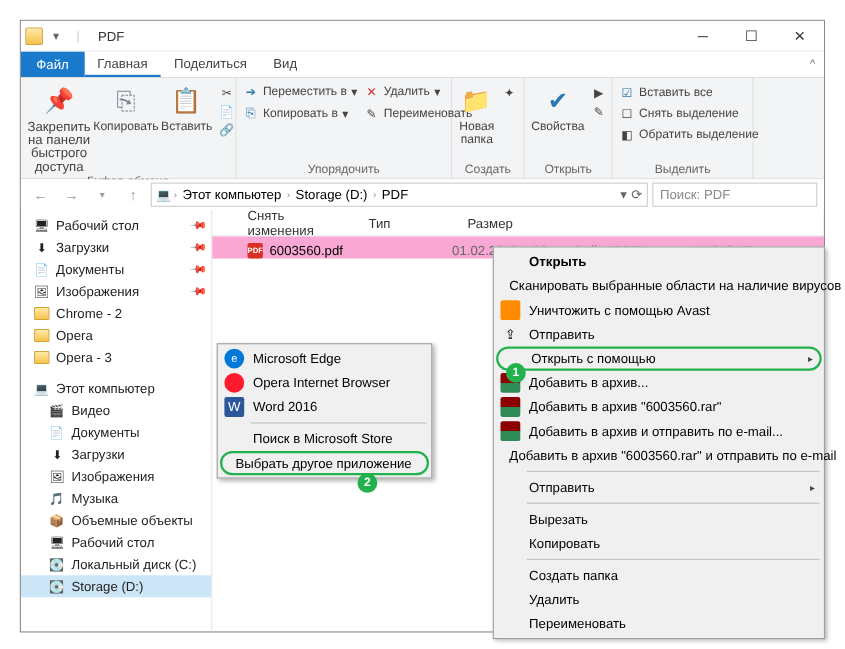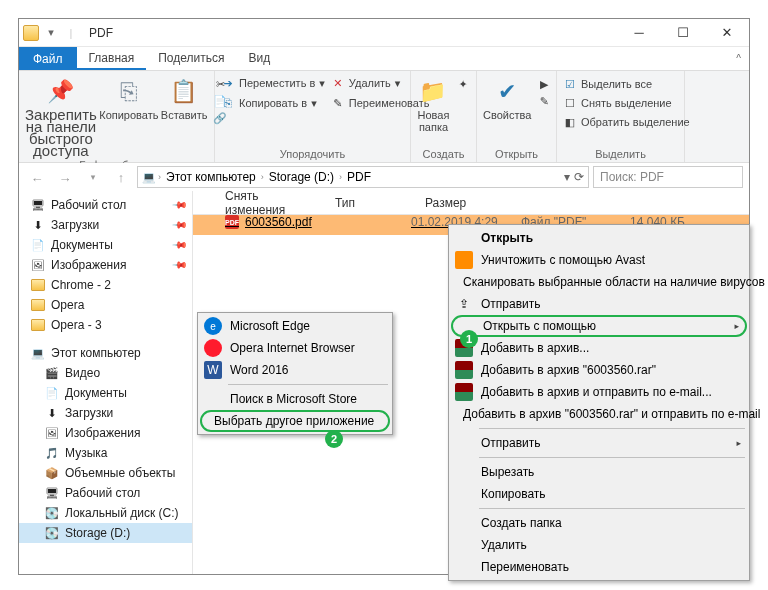--- a/index.html
+++ b/index.html
@@ -38,21 +38,21 @@
 .sidebar .item { display:flex; align-items:center; height:20px; padding:0 6px 0 12px; gap:6px; color:#222; }
 .sidebar .item.l2 { padding-left:26px; }
 .sidebar .pin { margin-left:auto; color:#888; font-size:10px; transform:rotate(45deg); }
 .sidebar .sep { height:8px; }
 .ficon { width:14px; height:12px; background:linear-gradient(#ffe9a6,#f7c34a); border:1px solid #d6a23a; border-radius:1px; flex-shrink:0; }
 .micon { width:14px; height:14px; display:inline-flex; align-items:center; justify-content:center; font-size:11px; flex-shrink:0; }
 .main { flex:1; display:flex; flex-direction:column; }
 .colhead { height:24px; display:flex; align-items:center; border-bottom:1px solid #e5e5e5; font-size:12px; color:#333; }
 .colhead div { padding:0 8px; }
 .filelist { flex:1; }
-.filelist .row { height:20px; display:flex; align-items:flex-start; font-size:12px; background:#fdba74;text-decoration:underline; }
+.filelist .row { height:20px; display:flex; align-items:flex-end; font-size:12px; background:#f9a8d4; }
 .filelist .row div { padding:0 8px; white-space:nowrap; }
 .filelist .row .c1 { display:flex; align-items:center; gap:6px; }
 .pdfico { width:14px; height:14px; background:#d93025; color:#fff; font-size:7px; font-weight:bold; display:flex; align-items:center; justify-content:center; border-radius:2px; }
 .statusbar { height:22px; border-top:1px solid #ddd; display:flex; align-items:center; font-size:11px; color:#444; padding:0 8px; gap:12px; }
 .statusbar .viewbtns { margin-left:auto; display:flex; gap:2px; }
 .statusbar .viewbtns span { width:20px; height:16px; border:1px solid transparent; display:flex; align-items:center; justify-content:center; font-size:10px; }
 .statusbar .viewbtns span.sel { background:#cde6f7; border-color:#9cc3e6; }
 
 .ctxmenu { position:absolute; background:#f0f0f0; border:1px solid #a0a0a0; box-shadow:2px 2px 4px rgba(0,0,0,.3); font-size:12px; padding:2px; }
 .ctxmenu .mitem { height:22px; display:flex; align-items:center; padding:0 20px 0 4px; gap:8px; white-space:nowrap; position:relative; }
@@ -93,21 +93,21 @@
     <div class="tab">Поделиться</div>
     <div class="tab">Вид</div>
     <div class="collapse">^</div>
   </div>
 
   <div class="ribbon">
     <div class="rgroup" style="width:196px">
       <div class="gbody">
         <div class="bigbtn" style="width:84px">
           <div class="ico">📌</div>
-          <span style="white-space:pre-line;font-size:15px">Закрепить на панели
+          <span style="white-space:pre-line;font-size:12px">Закрепить на панели
 быстрого доступа</span>
         </div>
         <div class="bigbtn">
           <div class="ico">⎘</div>
           <span>Копировать</span>
         </div>
         <div class="bigbtn">
           <div class="ico">📋</div>
           <span>Вставить</span>
         </div>
@@ -171,21 +171,21 @@
             </div>
           </div>
       </div>
       <div class="glabel">Открыть</div>
     </div>
     <div class="rgroup" style="width:128px">
       <div class="gbody">
         <div class="stack" style="gap:5px">
           <div class="row">
               <span class="mi" style="color:#2a7ab0">☑</span>
-              <span>Выделить все</span>
+              <span>Вставить все</span>
             </div>
           <div class="row">
               <span class="mi">☐</span>
               <span>Снять выделение</span>
             </div>
           <div class="row">
               <span class="mi">◧</span>
               <span>Обратить выделение</span>
             </div>
         </div>
@@ -317,25 +317,25 @@
 
 </div>
 
 <div class="ctxmenu" id="ctxmain" style="left:448px; top:224px; width:302px;">
   <div class="mitem">
       <span class="mi"></span>
       <b>Открыть</b>
     </div>
   <div class="mitem">
       <span class="mi c-orange"></span>
+      <span>Сканировать выбранные области на наличие вирусов</span>
+    </div>
+  <div class="mitem">
+      <span class="mi c-orange"></span>
       <span>Уничтожить с помощью Avast</span>
-    </div>
-  <div class="mitem">
-      <span class="mi c-orange"></span>
-      <span>Сканировать выбранные области на наличие вирусов</span>
     </div>
   <div class="mitem">
       <span class="mi">⇪</span>
       <span>Отправить</span>
     </div>
   <div class="mitem highlight" style="position:relative">
       <span class="mi"></span>
       <span>Открыть с помощью</span>
       <span class="arrow">▸</span>
     </div>

